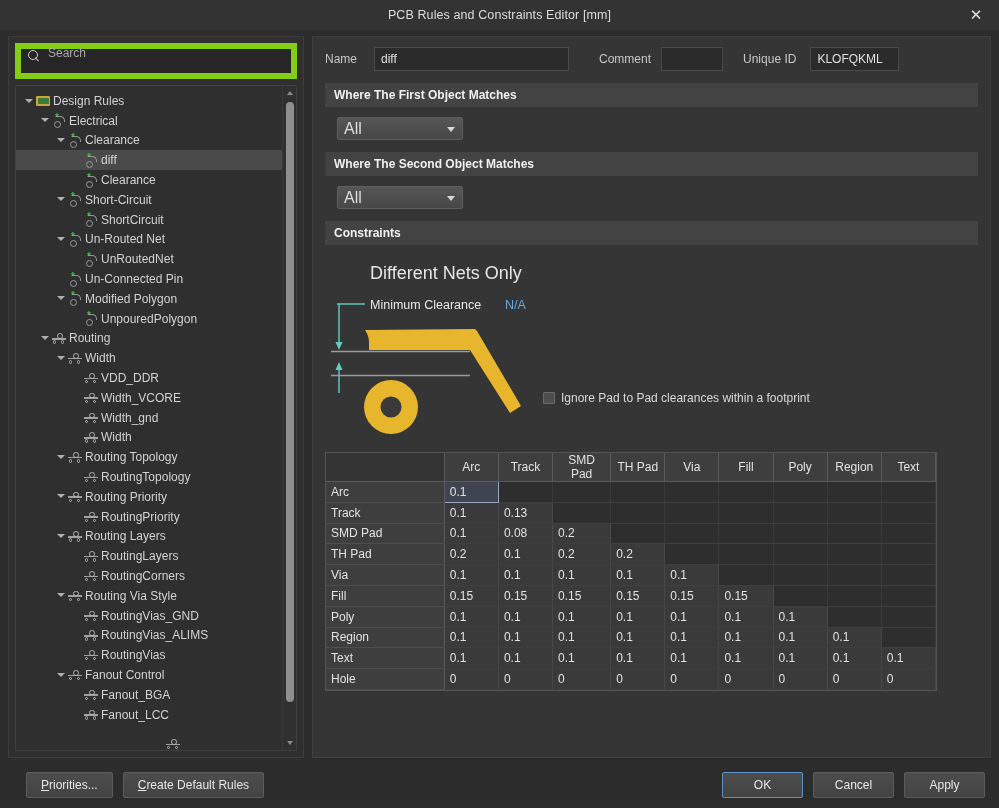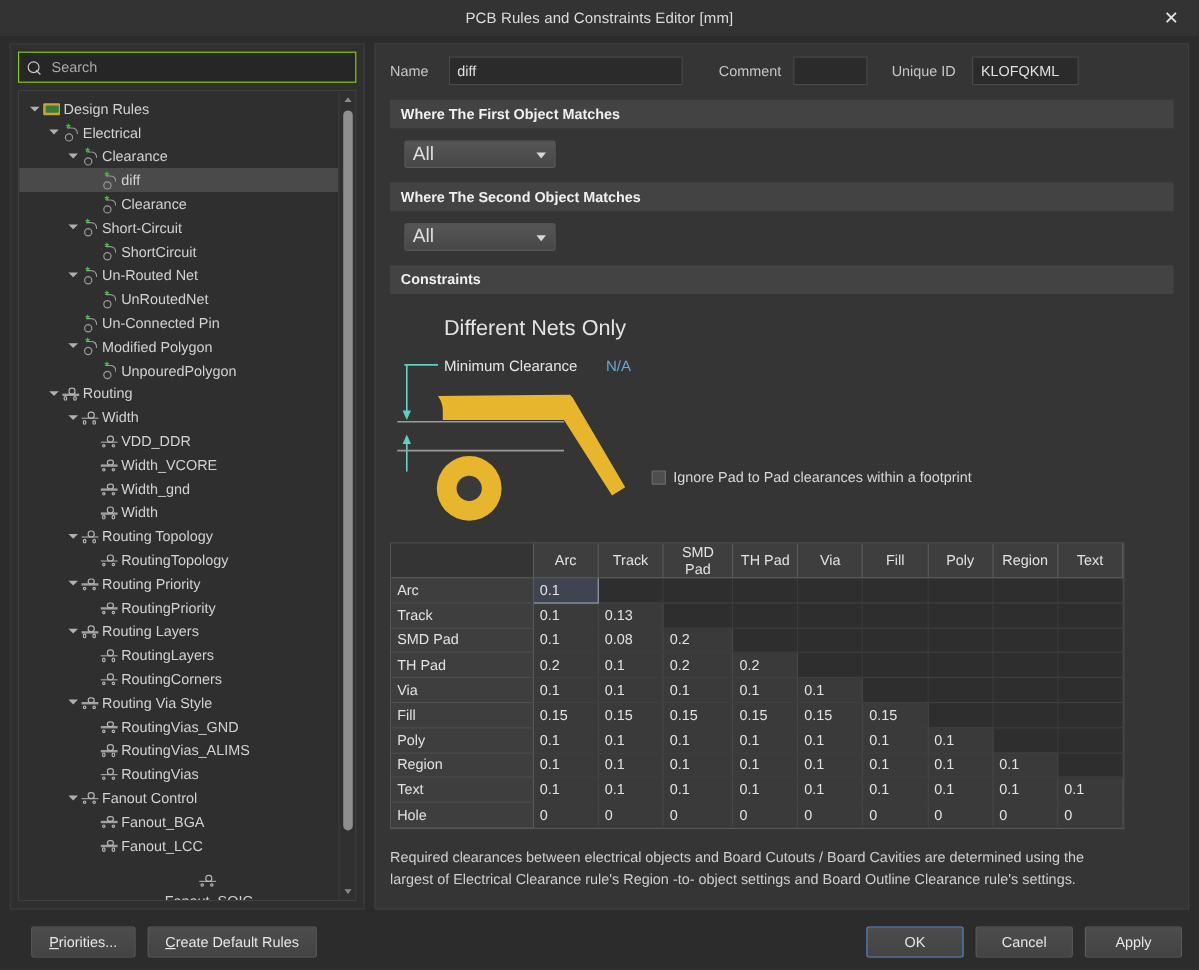--- a/index.html
+++ b/index.html
@@ -41,23 +41,23 @@
   #left-panel {
     width: 296px; flex: 0 0 296px;
     display:flex; flex-direction:column;
     background:#2f2f2f;
     border:1px solid #3c3c3c;
     padding: 6px;
   }
   #search-box {
     height: 26px;
     background:#262626;
-    border:1px solid #84cc16;
-    display:flex; align-items:center;
-    padding: 0 7px;
+    border:6px solid #84cc16;
+    display:flex; align-items:flex-end;
+    padding: 12px 7px;
     gap:7px;
     margin-bottom:6px;
   }
   #search-icon { width:11px; height:11px; flex:0 0 11px; position:relative; }
   #search-icon::before {
     content:""; position:absolute; left:0; top:0;
     width:8px; height:8px; border:1.4px solid #c9c9c9; border-radius:50%;
   }
   #search-icon::after {
     content:""; position:absolute; left:7px; top:7px;
@@ -777,21 +777,20 @@
                 <td class="filled">0</td>
                 <td class="filled">0</td>
                 <td class="filled">0</td>
                 <td class="filled">0</td>
                 <td class="filled">0</td>
               </tr>
             </tbody>
         </table>
       </div>
 
-      <div id="footnote">Required clearances between electrical objects and Board Cutouts / Board Cavities are determined using the largest of Electrical Clearance rule's Region -to- object settings and Board Outline Clearance rule's settings.</div>
     </div>
   </div>
 </div>
 
 <div id="bottombar">
   <div class="btn">
       <span id="btn-prio"><u>P</u>riorities...</span>
     </div>
   <div class="btn">
       <span id="btn-cdr"><u>C</u>reate Default Rules</span>

